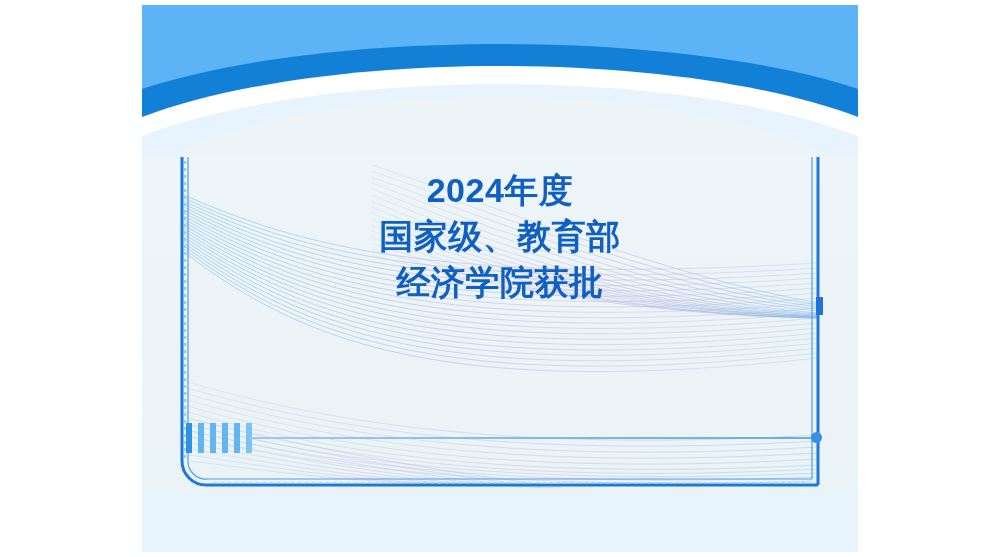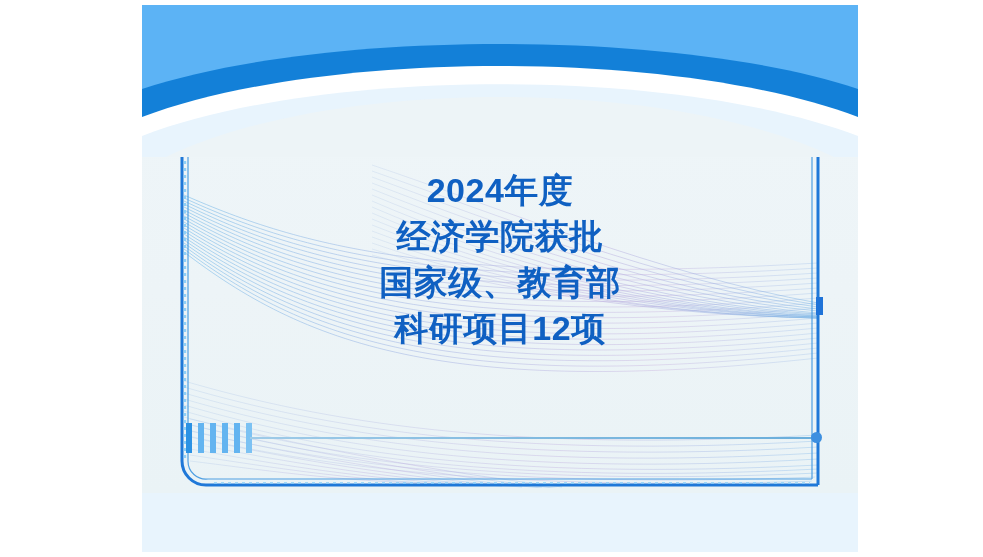--- a/index.html
+++ b/index.html
@@ -230,23 +230,22 @@
     <span></span>
   </div>
 
   <div class="divider"></div>
   <div class="divider-dot"></div>
 
   <div class="edge-accent"></div>
 
   <div class="title">
     <span class="ln">2024年度</span>
+    <span class="ln">国家级、教育部</span>
     <span class="ln">经济学院获批</span>
-    <span class="ln">国家级、教育部</span>
-    <span class="ln">科研项目12项</span>
   </div>
 
   <div class="hdr-wrap">
     <svg class="hdr-svg" width="716" height="152" viewBox="0 0 716 152" xmlns="http://www.w3.org/2000/svg">
 
       <rect x="0" y="0" width="716" height="110" fill="#5cb3f5"></rect>
 
       <path d="M0,84 C180,24 536,24 716,84 L716,152 L0,152 Z" fill="#1380d8"></path>
 
       <path d="M0,112 C180,44 536,44 716,112 L716,152 L0,152 Z" fill="#ffffff"></path>

